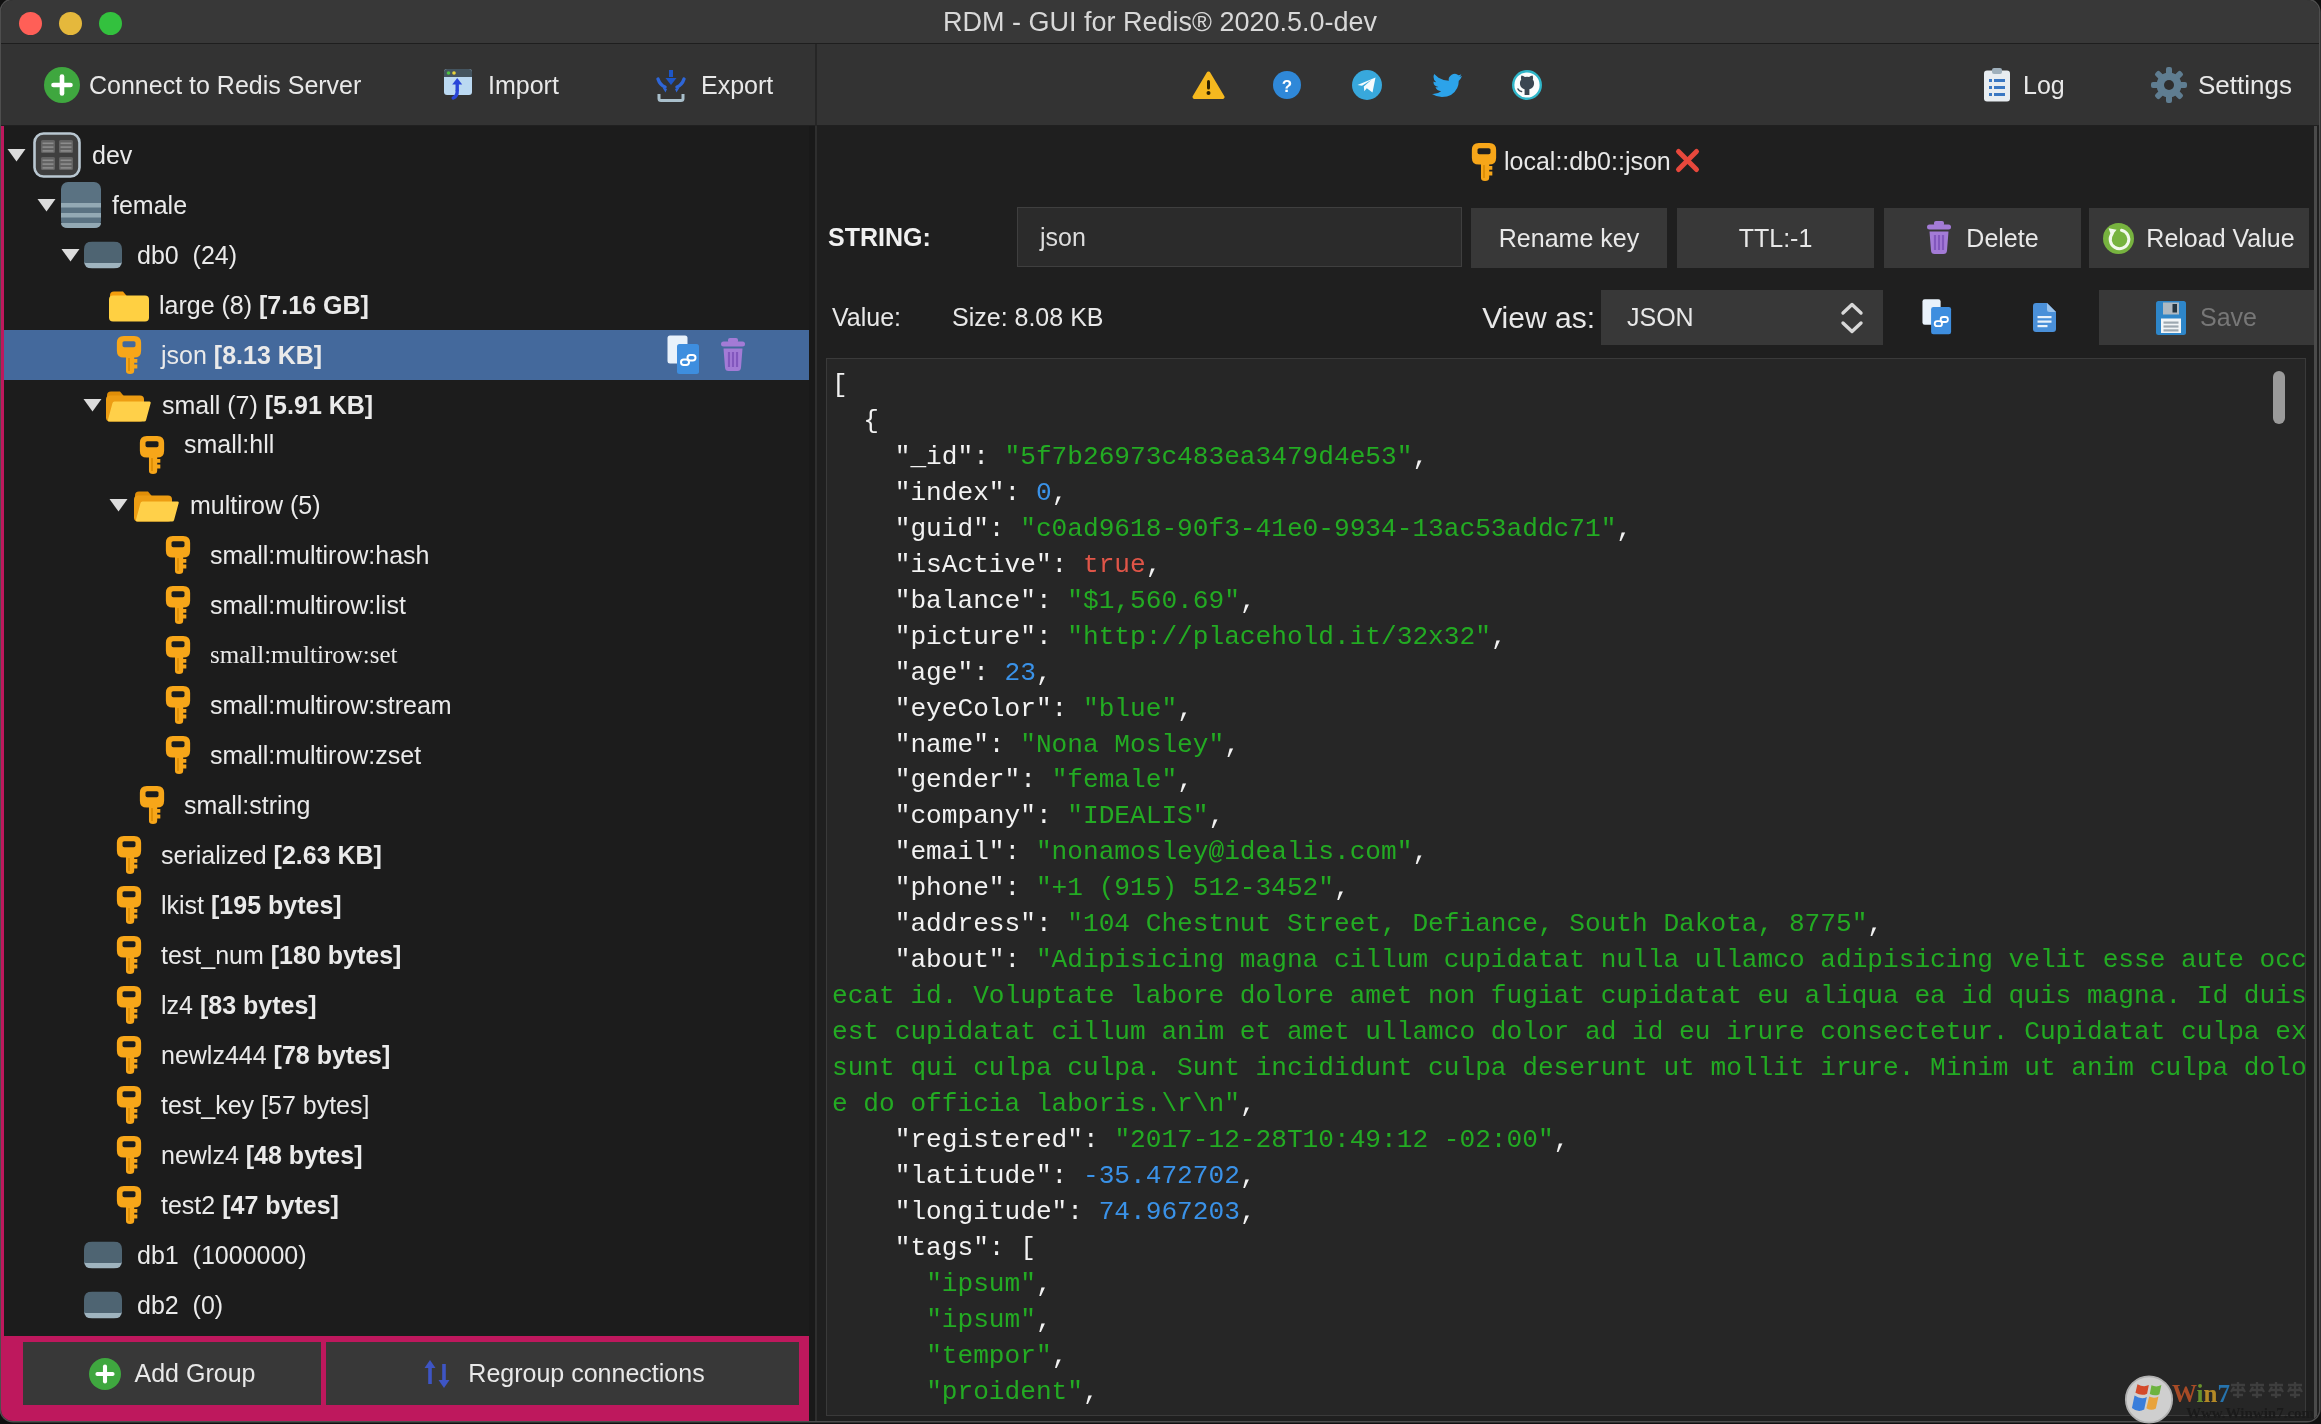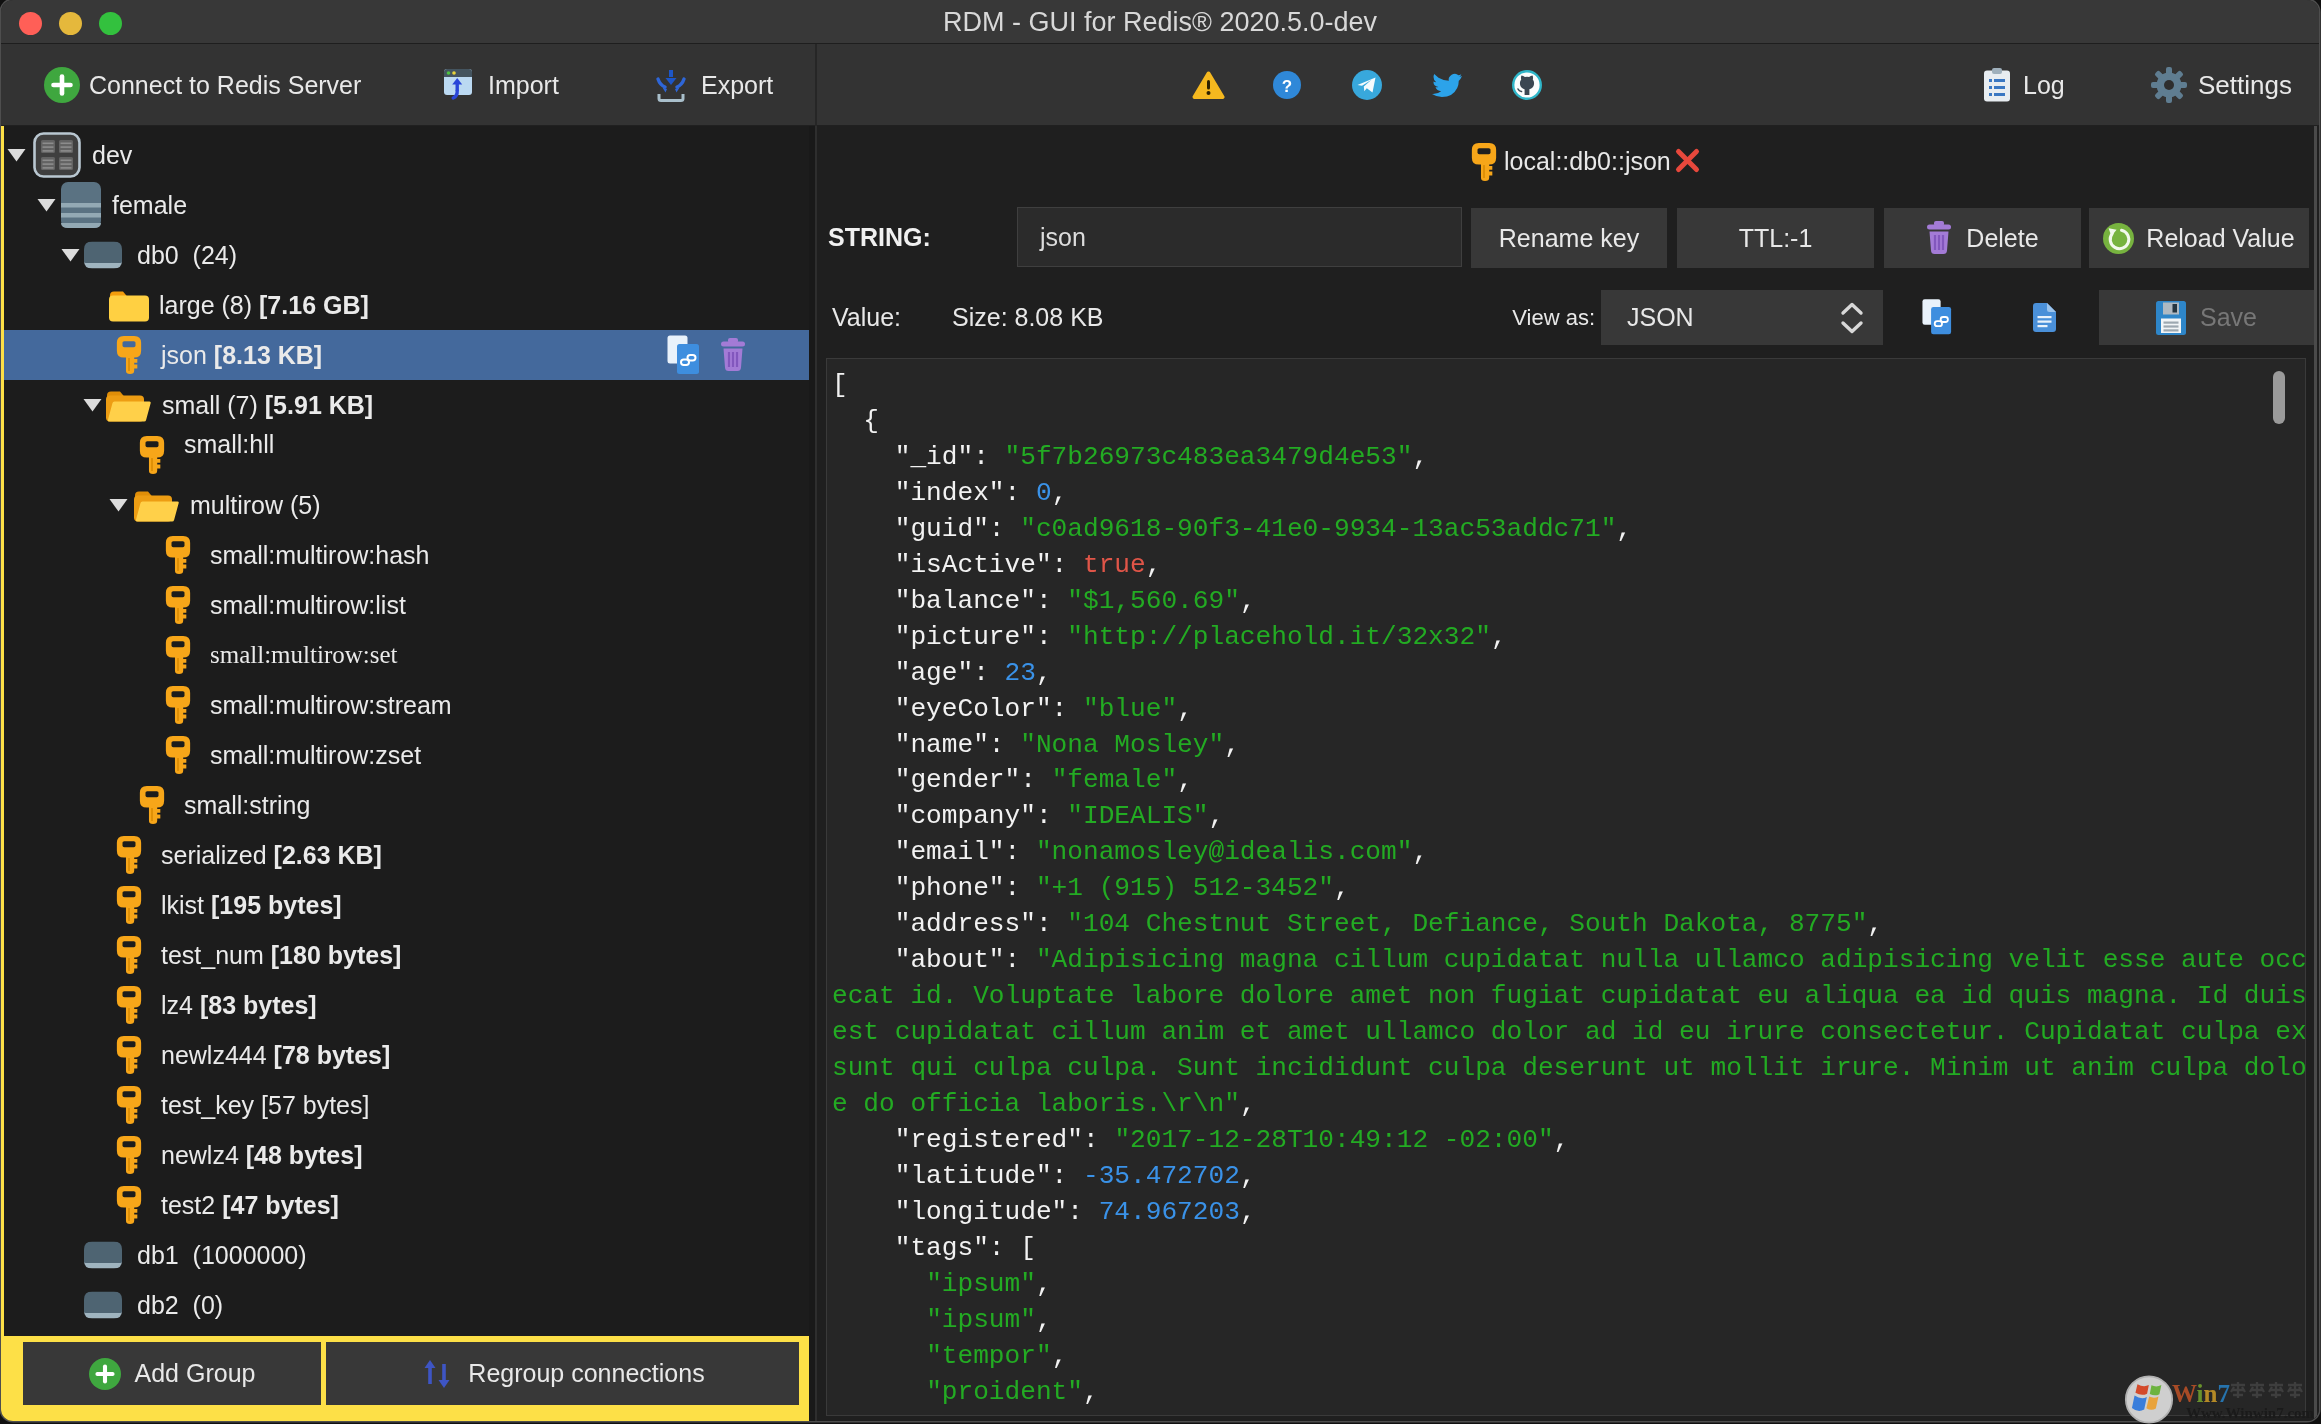--- a/index.html
+++ b/index.html
@@ -110,21 +110,21 @@
           <rect x="15" y="0" width="6" height="9" rx="2" fill="#5F7D91" transform="rotate(225 18 18)"></rect>
           <rect x="15" y="0" width="6" height="9" rx="2" fill="#5F7D91" transform="rotate(270 18 18)"></rect>
           <rect x="15" y="0" width="6" height="9" rx="2" fill="#5F7D91" transform="rotate(315 18 18)"></rect>
 <circle cx="18" cy="18" r="12.5" fill="#5F7D91"></circle>
 <circle cx="18" cy="18" r="5" fill="#2E2E2E"></circle>
 </svg>
       </div>
     <div style="position:absolute;left:2197px;top:0;height:82px;display:flex;align-items:center;font-size:26px;color:#E8E8E8">Settings</div>
   </div>
 
-  <div style="position:absolute;left:0;top:126px;width:808px;bottom:0;background:#fde047">
+  <div style="position:absolute;left:0;top:126px;width:808px;bottom:0;background:#be185d">
     <div style="position:absolute;left:3px;top:0;right:0;height:1210px;background:#1c1c1c;overflow:hidden;font-size:25px;color:#EAEAEA">
       <div style="position:absolute;left:0;top:-126px;right:0;height:1424px">
 <div style="position:absolute;left:0;right:0;top:130px;height:50px;">
             <div style="position:absolute;left:3px;top:18px">
               <svg width="19" height="14" viewBox="0 0 19 14">
                 <path d="M0.5,1 h18 l-9,12.5 z" fill="#DCDCDC"></path>
               </svg>
             </div>
             <div style="position:absolute;left:29px;top:50%;transform:translateY(-50%);line-height:0">
               <svg width="48" height="46" viewBox="0 0 48 46">
@@ -497,21 +497,21 @@
 <circle cx="15.5" cy="15.5" r="15.5" fill="#77B33F"></circle>
 <path d="M18.5,7.3 A9.3,9.3 0 1 1 9.3,10.5" stroke="#F2F8EC" stroke-width="3" fill="none" stroke-linecap="round"></path>
 <path d="M5.6,5.2 L13.6,6.8 L8.4,13.1 Z" fill="#F2F8EC"></path>
 </svg>
         </span>
         <span>Reload Value</span>
       </div>
 
     <div style="position:absolute;left:15px;top:164px;height:55px;display:flex;align-items:center;font-size:25px;color:#E8E8E8">Value:</div>
     <div style="position:absolute;left:135px;top:164px;height:55px;display:flex;align-items:center;font-size:25px;color:#E8E8E8">Size: 8.08 KB</div>
-    <div style="position:absolute;left:620px;top:164px;width:158px;height:55px;display:flex;align-items:center;justify-content:flex-end;font-size:22px;color:#E8E8E8">View as:</div>
+    <div style="position:absolute;left:620px;top:164px;width:158px;height:55px;display:flex;align-items:center;justify-content:flex-end;font-size:30px;color:#E8E8E8">View as:</div>
     <div style="position:absolute;left:784px;top:164px;width:282px;height:55px;background:#383838;display:flex;align-items:center;padding-left:26px;font-size:25px;color:#E8E8E8">JSON<div class="ic" style="position:absolute;right:14px;top:10px">
           <svg width="34" height="36" viewBox="0 0 34 36">
 <g stroke="#D8D8D8" stroke-width="3.4" fill="none" stroke-linecap="round" stroke-linejoin="round">
 <path d="M8,13 L17,4.5 L26,13"></path>
               <path d="M8,23 L17,31.5 L26,23"></path>
 </g>
           </svg>
         </div></div>
     <div class="ic" style="position:absolute;left:1105px;top:172px">
         <svg width="30" height="38" viewBox="0 0 33 40">

